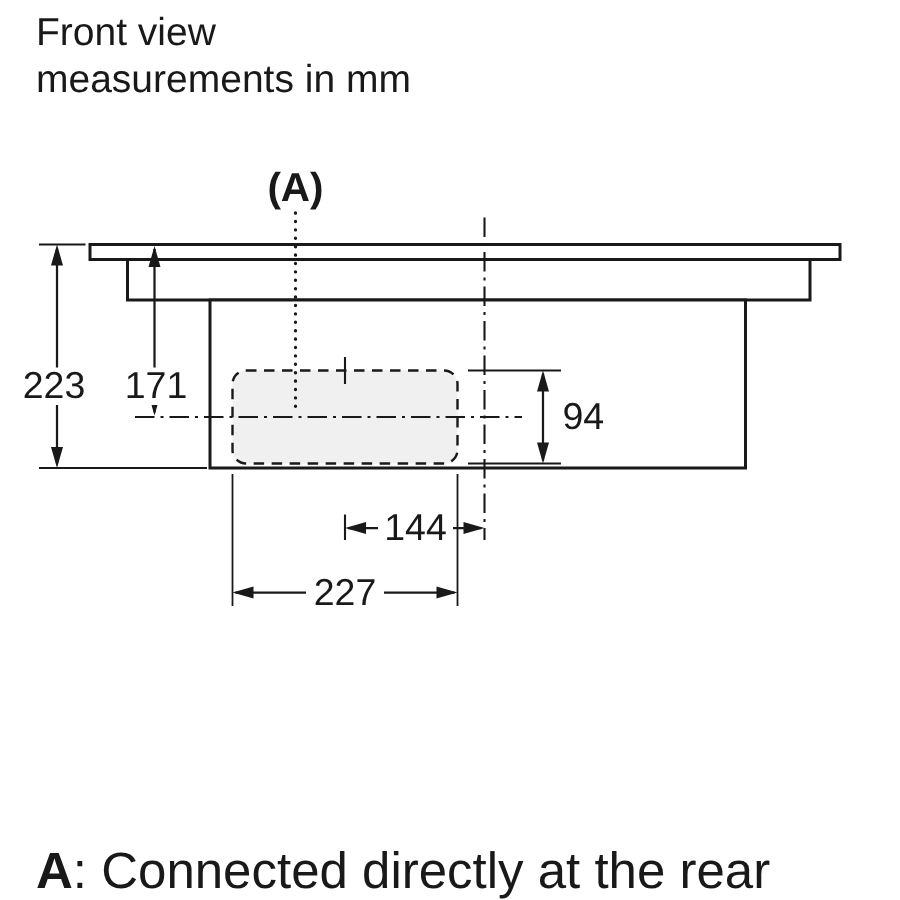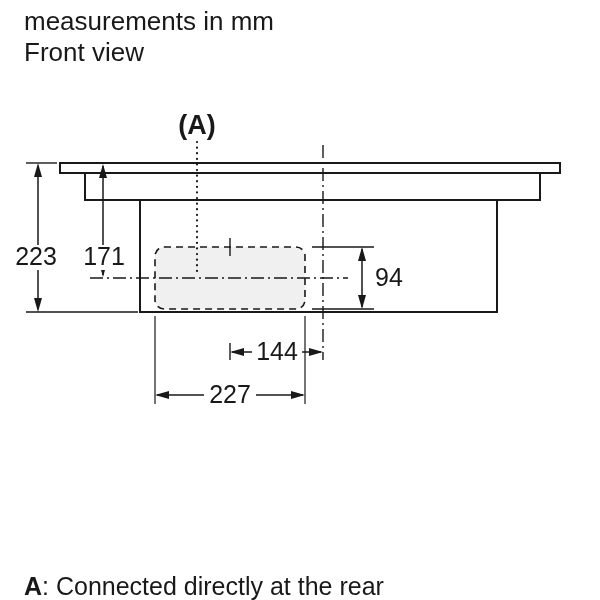--- a/index.html
+++ b/index.html
@@ -20,23 +20,22 @@
     left: 24px;
     top: 6px;
     font-size: 26px;
     line-height: 31px;
     color: #191919;
   }
   .footnote {
     position: absolute;
     left: 24px;
     top: 562px;
-    font-size: 25px;
+    font-size: 34px;
     color: #191919;
-    margin-top: 10px;
   }
   .footnote .term { font-weight: bold; }
   svg.diagram {
     position: absolute;
     left: 0;
     top: 0;
   }
   svg text {
     font-family: "Liberation Sans", sans-serif;
     font-size: 25px;
@@ -65,22 +64,22 @@
   .dim  { stroke: #191919; stroke-width: 1.5; }
   .tick { stroke: #191919; stroke-width: 1.4; }
   .ext  { stroke: #191919; stroke-width: 1.2; }
   .ah   { fill: #191919; stroke: none; }
   .bg   { fill: #ffffff; }
 </style>
 </head>
 <body>
 
 <div class="header">
+  <div>Front view</div>
   <div>measurements in mm</div>
-  <div>Front view</div>
 </div>
 
 <svg class="diagram" width="600" height="600" viewBox="0 0 600 600">
 
   <g>
     <rect class="outline" x="60" y="163" width="500" height="10"></rect>
     <rect class="outline" x="85" y="173" width="455" height="27"></rect>
     <rect class="outline" x="140" y="200" width="357" height="112"></rect>
   </g>
 

